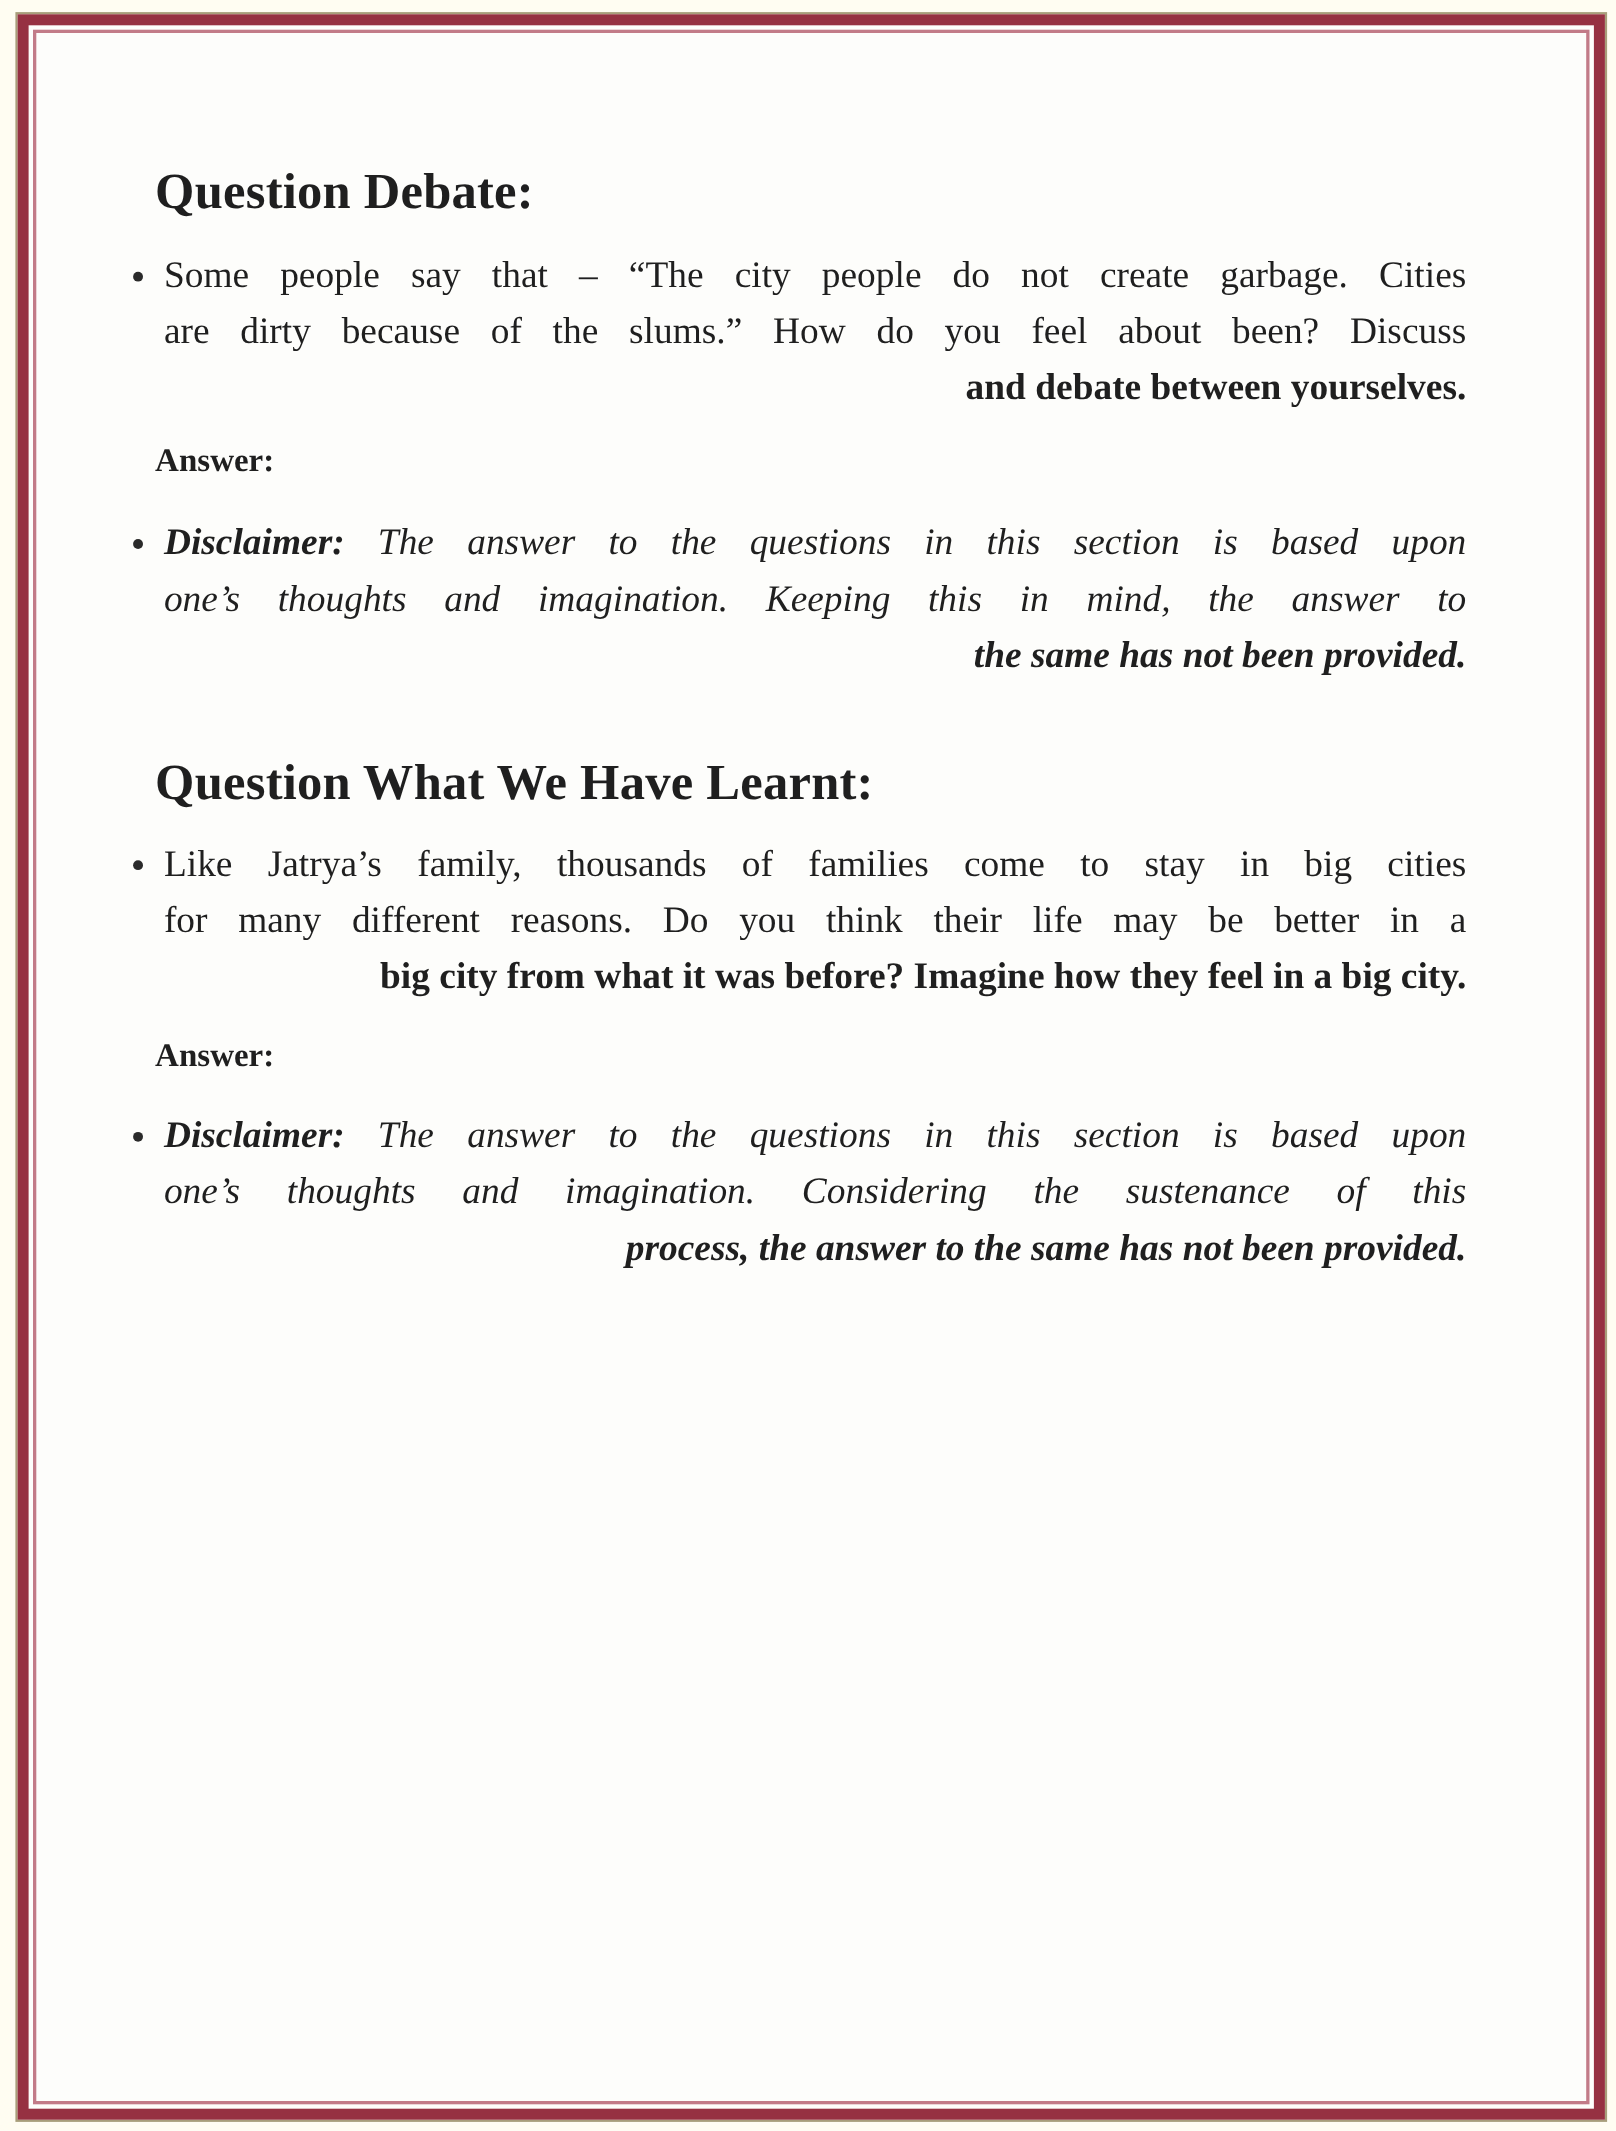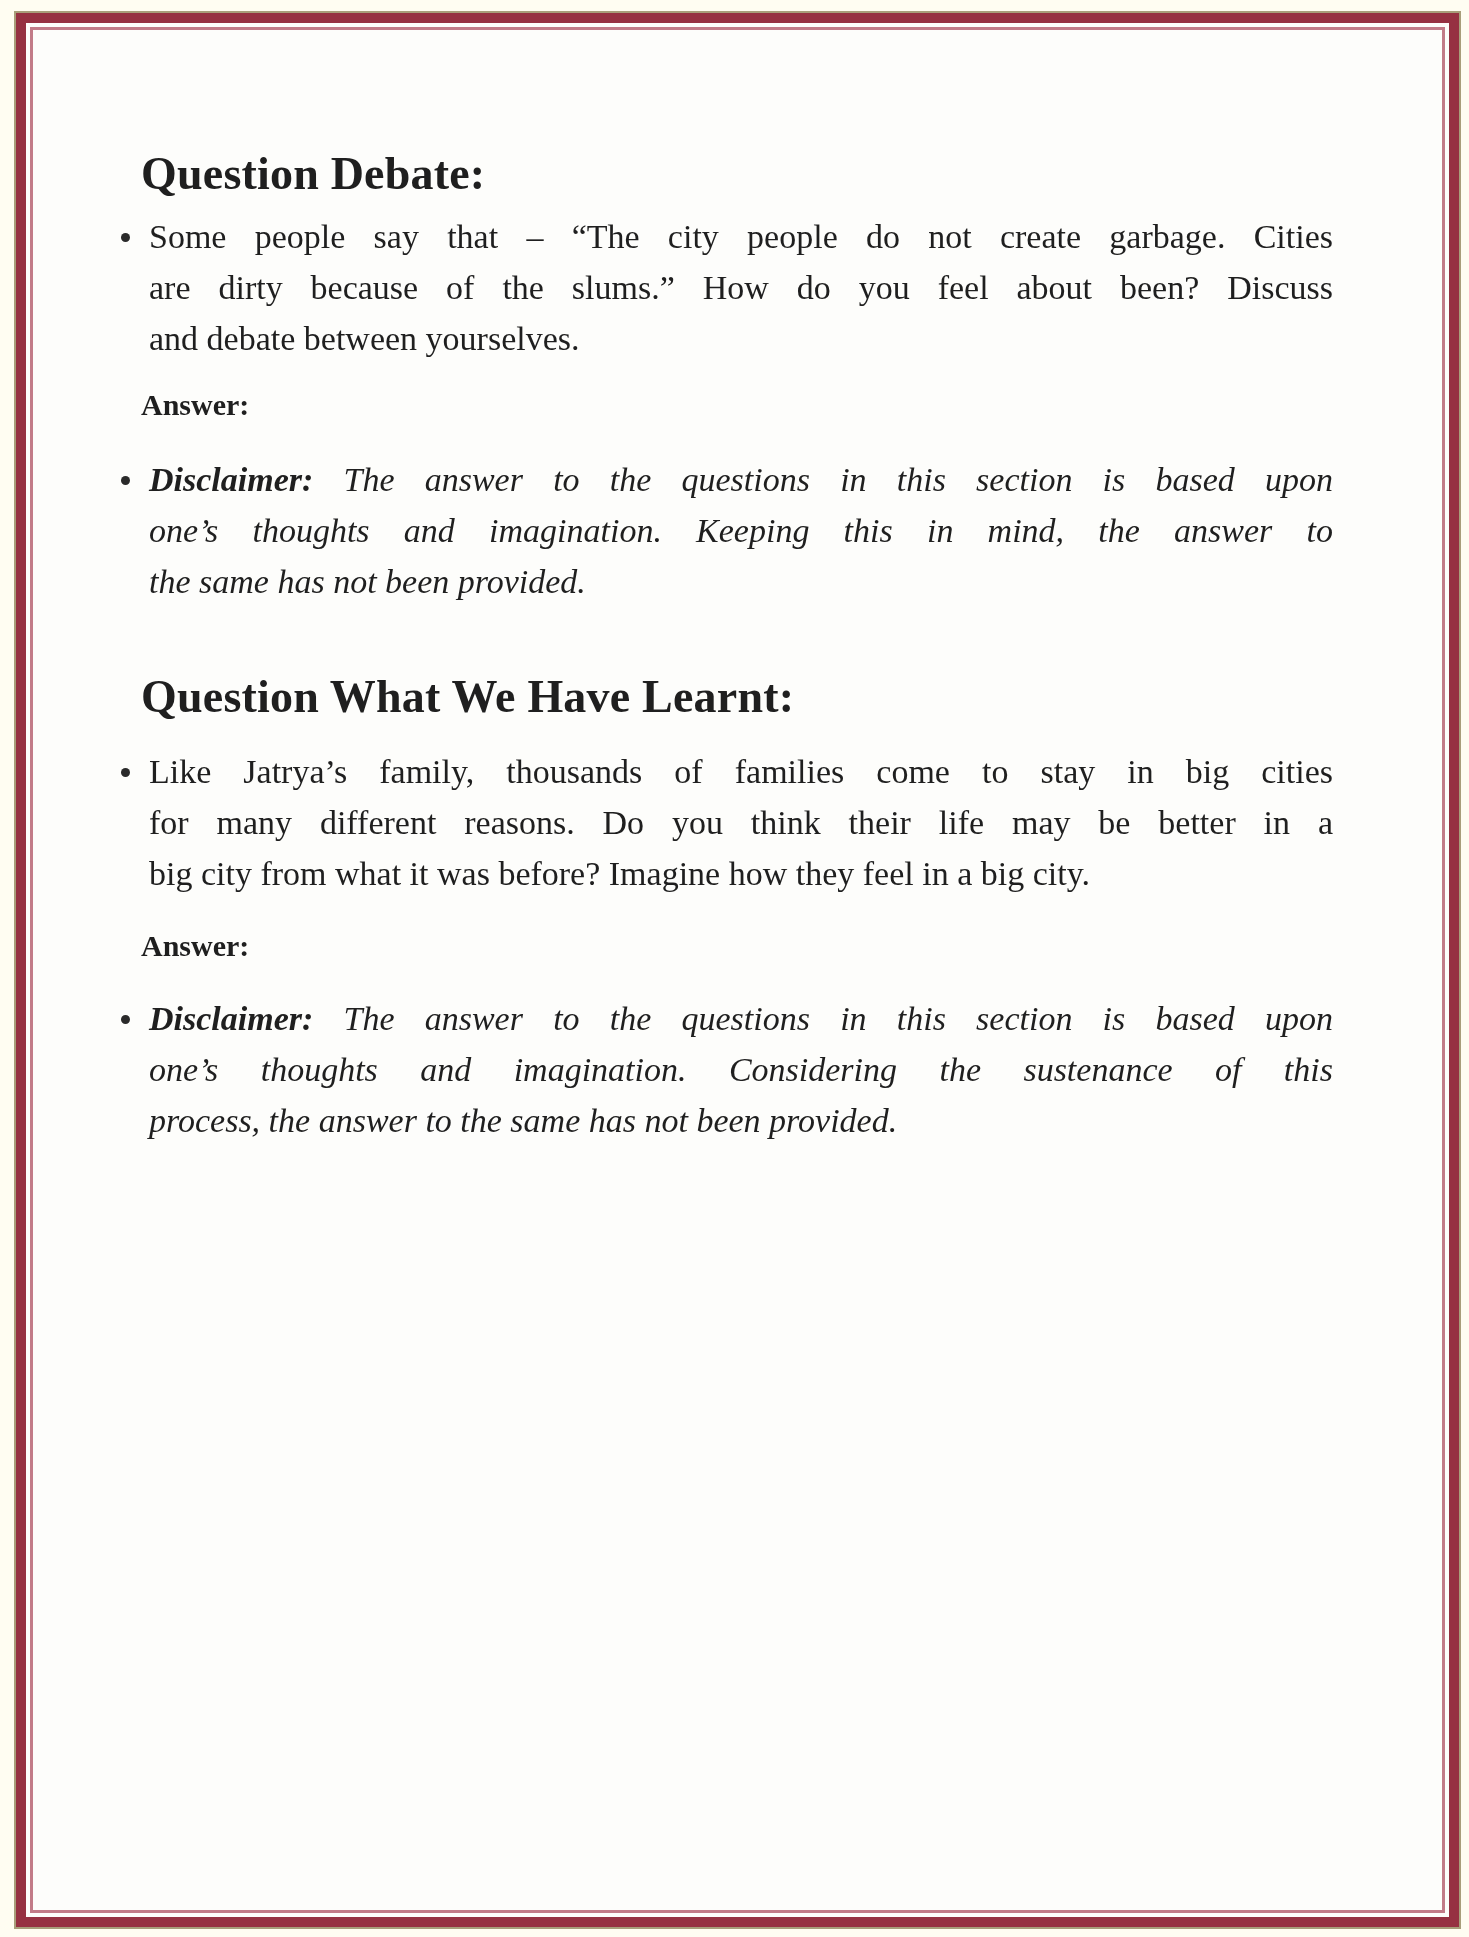--- a/index.html
+++ b/index.html
@@ -71,31 +71,32 @@
     width: 9px;
     height: 9px;
     border-radius: 50%;
     background: #2a2a2a;
   }
   .jline {
     text-align: justify;
     text-align-last: justify;
   }
   .lline {
-    text-align: left;
+    text-align: right;
+    font-weight: bold;
   }
 
   .disclaimer-item {
     font-style: italic;
   }
   .disc-label {
     font-weight: bold;
   }
 
-  .mt-bullet1 { margin-top: 16px; }
+  .mt-bullet1 { margin-top: 30px; }
   .mt-answer1 { margin-top: 20px; }
   .mt-disc1   { margin-top: 28px; }
   .mt-head2   { margin-top: 69px; }
   .mt-bullet2 { margin-top: 28px; }
   .mt-answer2 { margin-top: 26px; }
   .mt-disc2   { margin-top: 26px; }
 </style>
 </head>
 <body>
 

